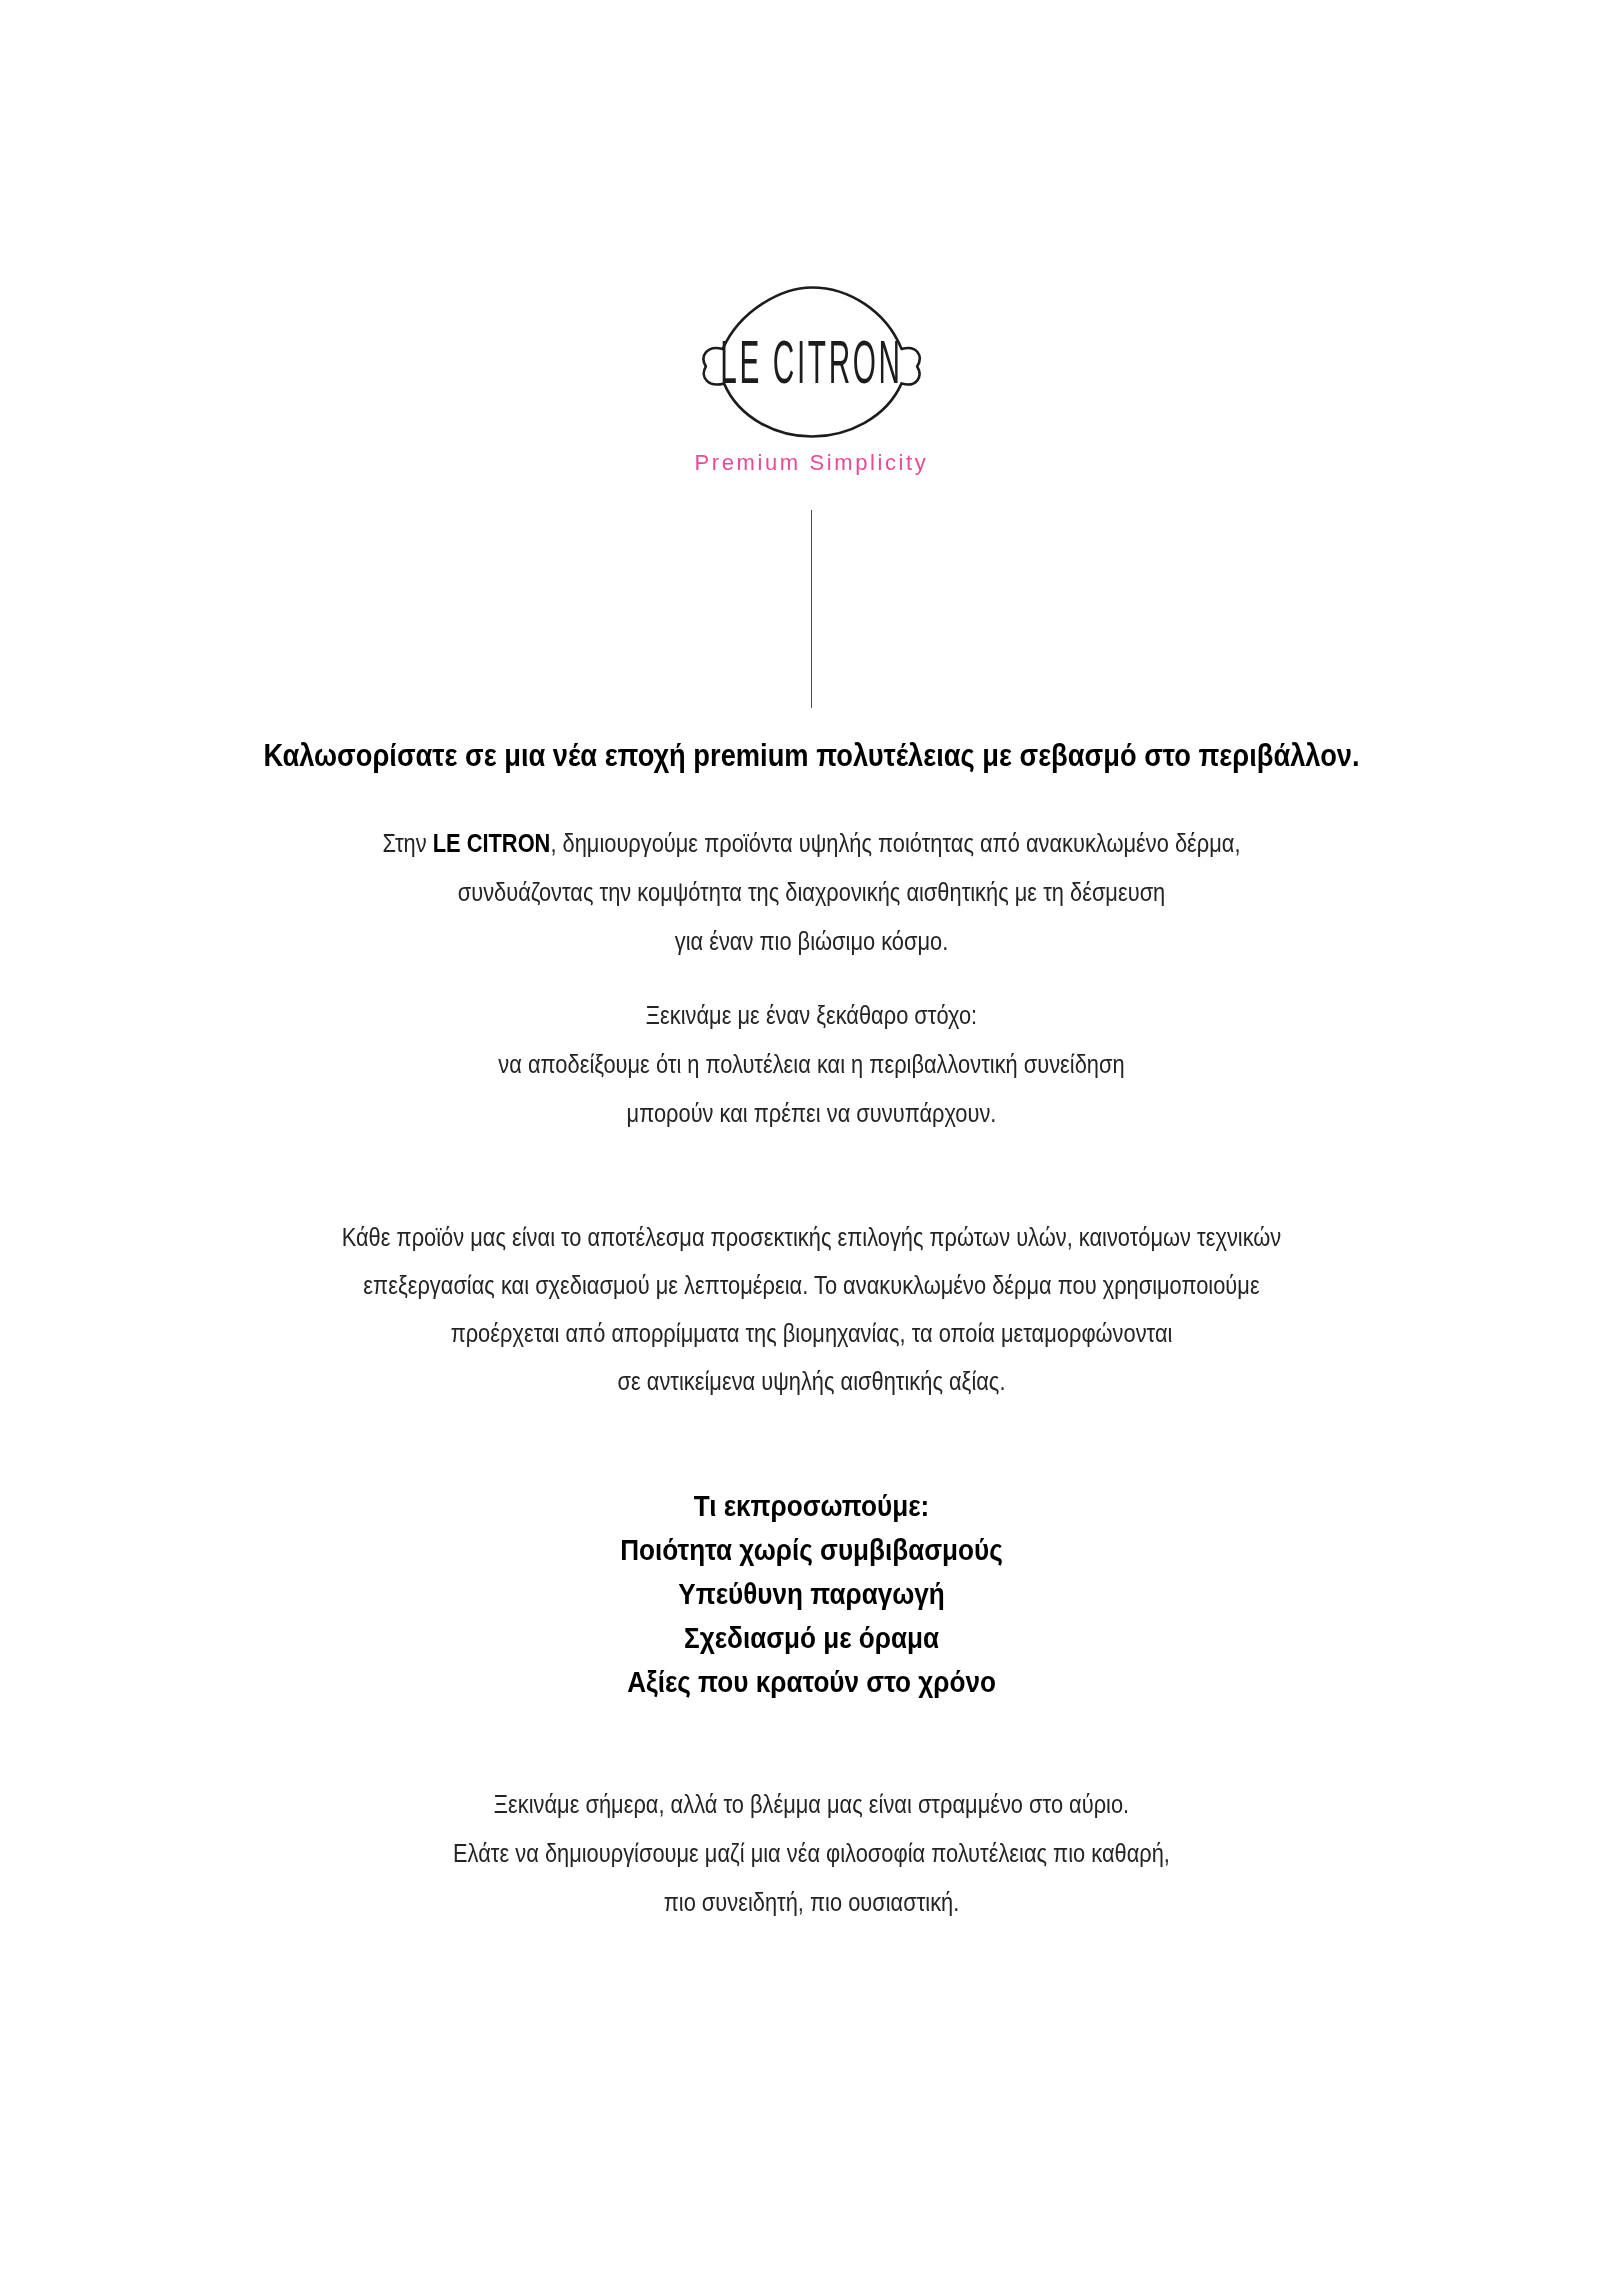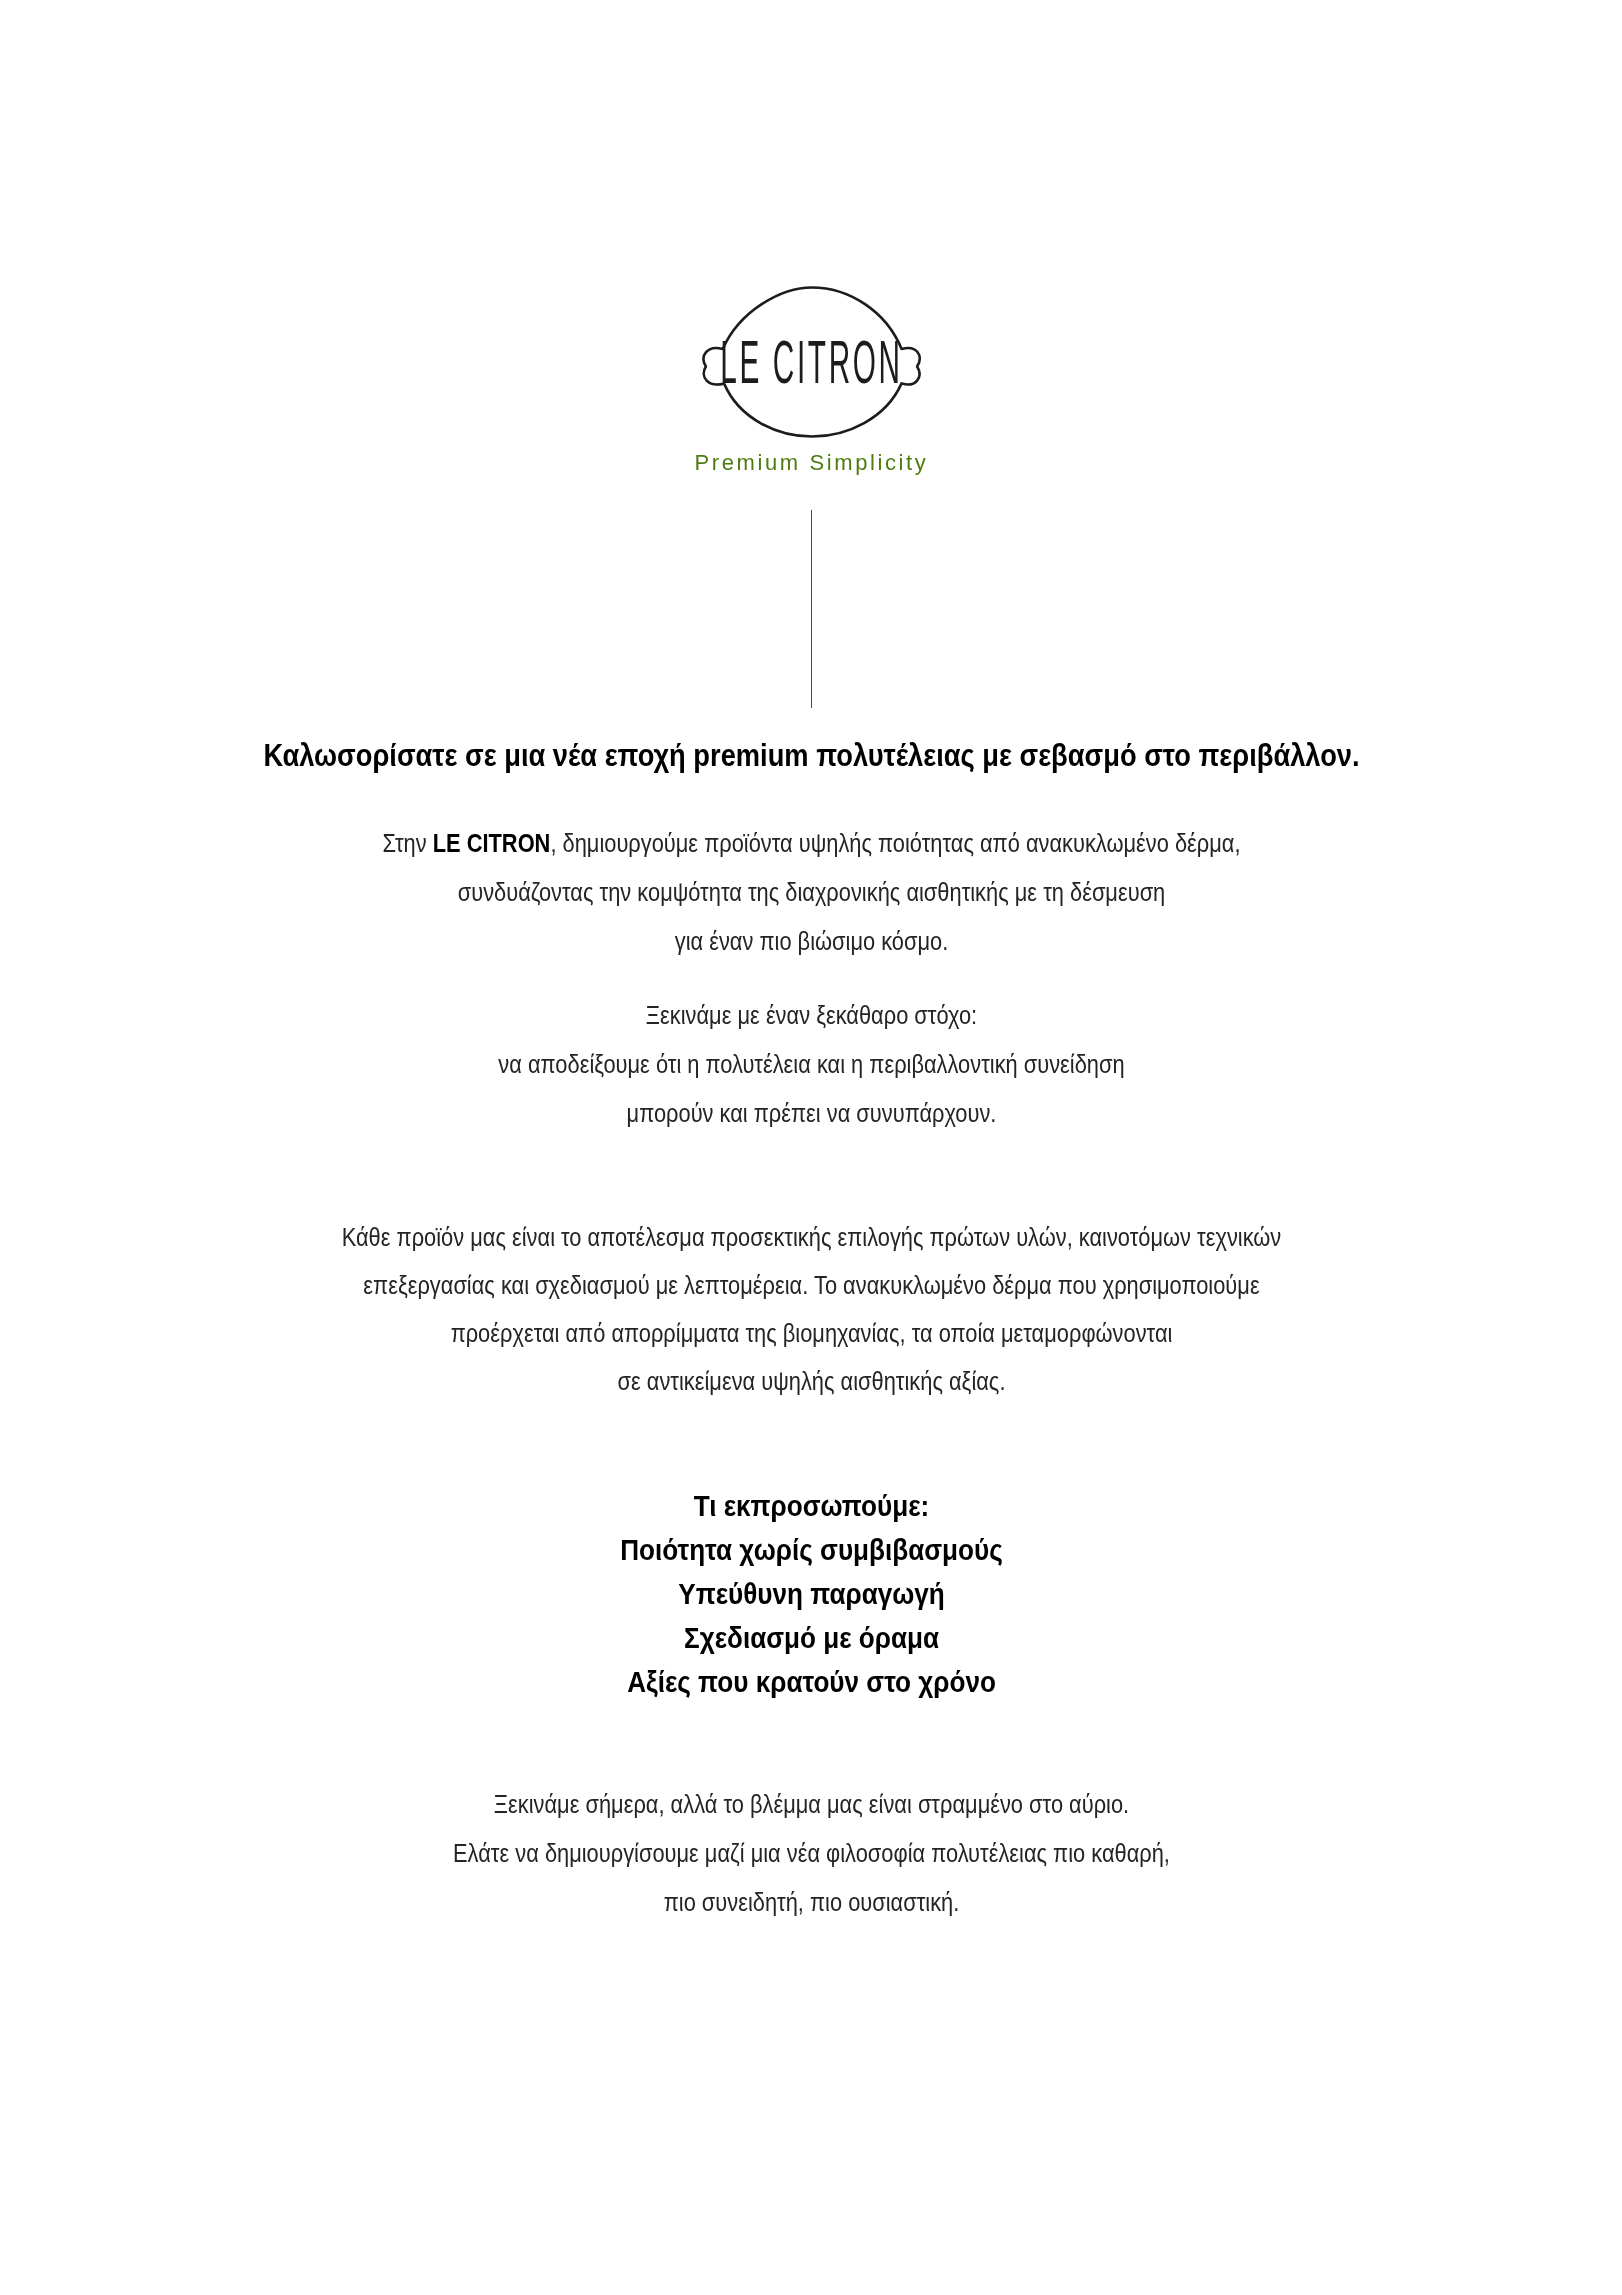--- a/index.html
+++ b/index.html
@@ -24,21 +24,21 @@
   
   .logo-wrap {
     top: 281px;
     display: flex;
     justify-content: center;
   }
   .tagline {
     top: 450px;
     font-size: 22px;
     letter-spacing: 2.6px;
-    color: #4d7c0f;
+    color: #ec4899;
     font-weight: 400;
   }
   
   .divider {
     position: absolute;
     top: 510px;
     left: 811px;
     width: 1.3px;
     height: 198px;
     background: #4a4a4a;

